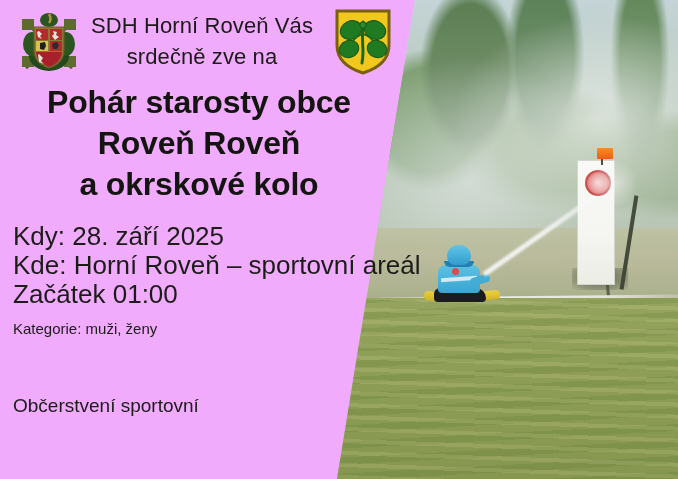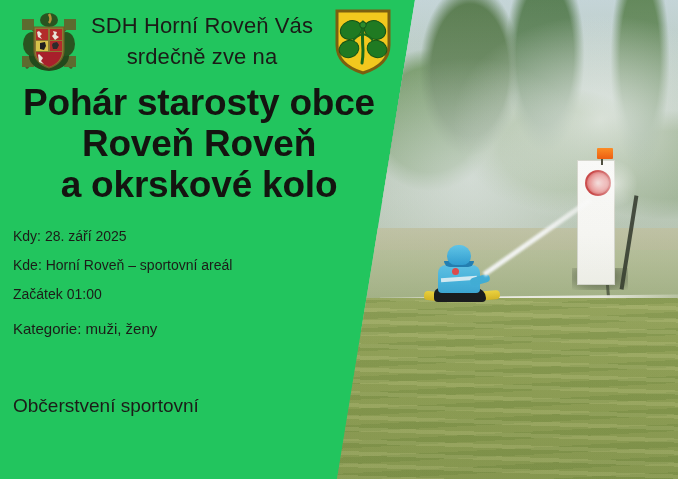--- a/index.html
+++ b/index.html
@@ -7,21 +7,21 @@
   body {
     font-family:"Liberation Sans", sans-serif;
     background:#fbf1c2;
     position:relative;
   }
 
   
   #poster {
     position:absolute; inset:0;
     width:678px; height:479px;
-    background:#22c55e;
+    background:#f0abfc;
     overflow:hidden;
   }
 
   
   #photo {
     position:absolute;
     left:0; top:0; width:678px; height:479px;
     -webkit-clip-path: polygon(415px 0, 678px 0, 678px 479px, 337px 479px);
     clip-path: polygon(415px 0, 678px 0, 678px 479px, 337px 479px);
     overflow:hidden;
@@ -186,27 +186,27 @@
   }
 
   
   .crest-fire { position:absolute; left:18px; top:4px; width:62px; height:66px; }
   
   .crest-muni { position:absolute; left:334px; top:2px; width:58px; height:68px; }
 
   .title {
     position:absolute; left:8px; top:82px; width:382px;
     text-align:center; color:#141410;
-    font-size:37px; font-weight:700; line-height:41px;
+    font-size:32px; font-weight:700; line-height:41px;
     letter-spacing:-.2px;
   }
 
   .details {
     position:absolute; left:13px; top:222px; width:360px;
-    color:#1c1c18; font-size:14px; line-height:29px; font-weight:400;
+    color:#1c1c18; font-size:26px; line-height:29px; font-weight:400;
   }
   .details .ln { white-space:nowrap; }
 
   .category {
     position:absolute; left:13px; top:320px;
     color:#1c1c18; font-size:15px; font-weight:400;
   }
   .refresh {
     position:absolute; left:13px; top:395px;
     color:#1c1c18; font-size:19px; font-weight:400;

